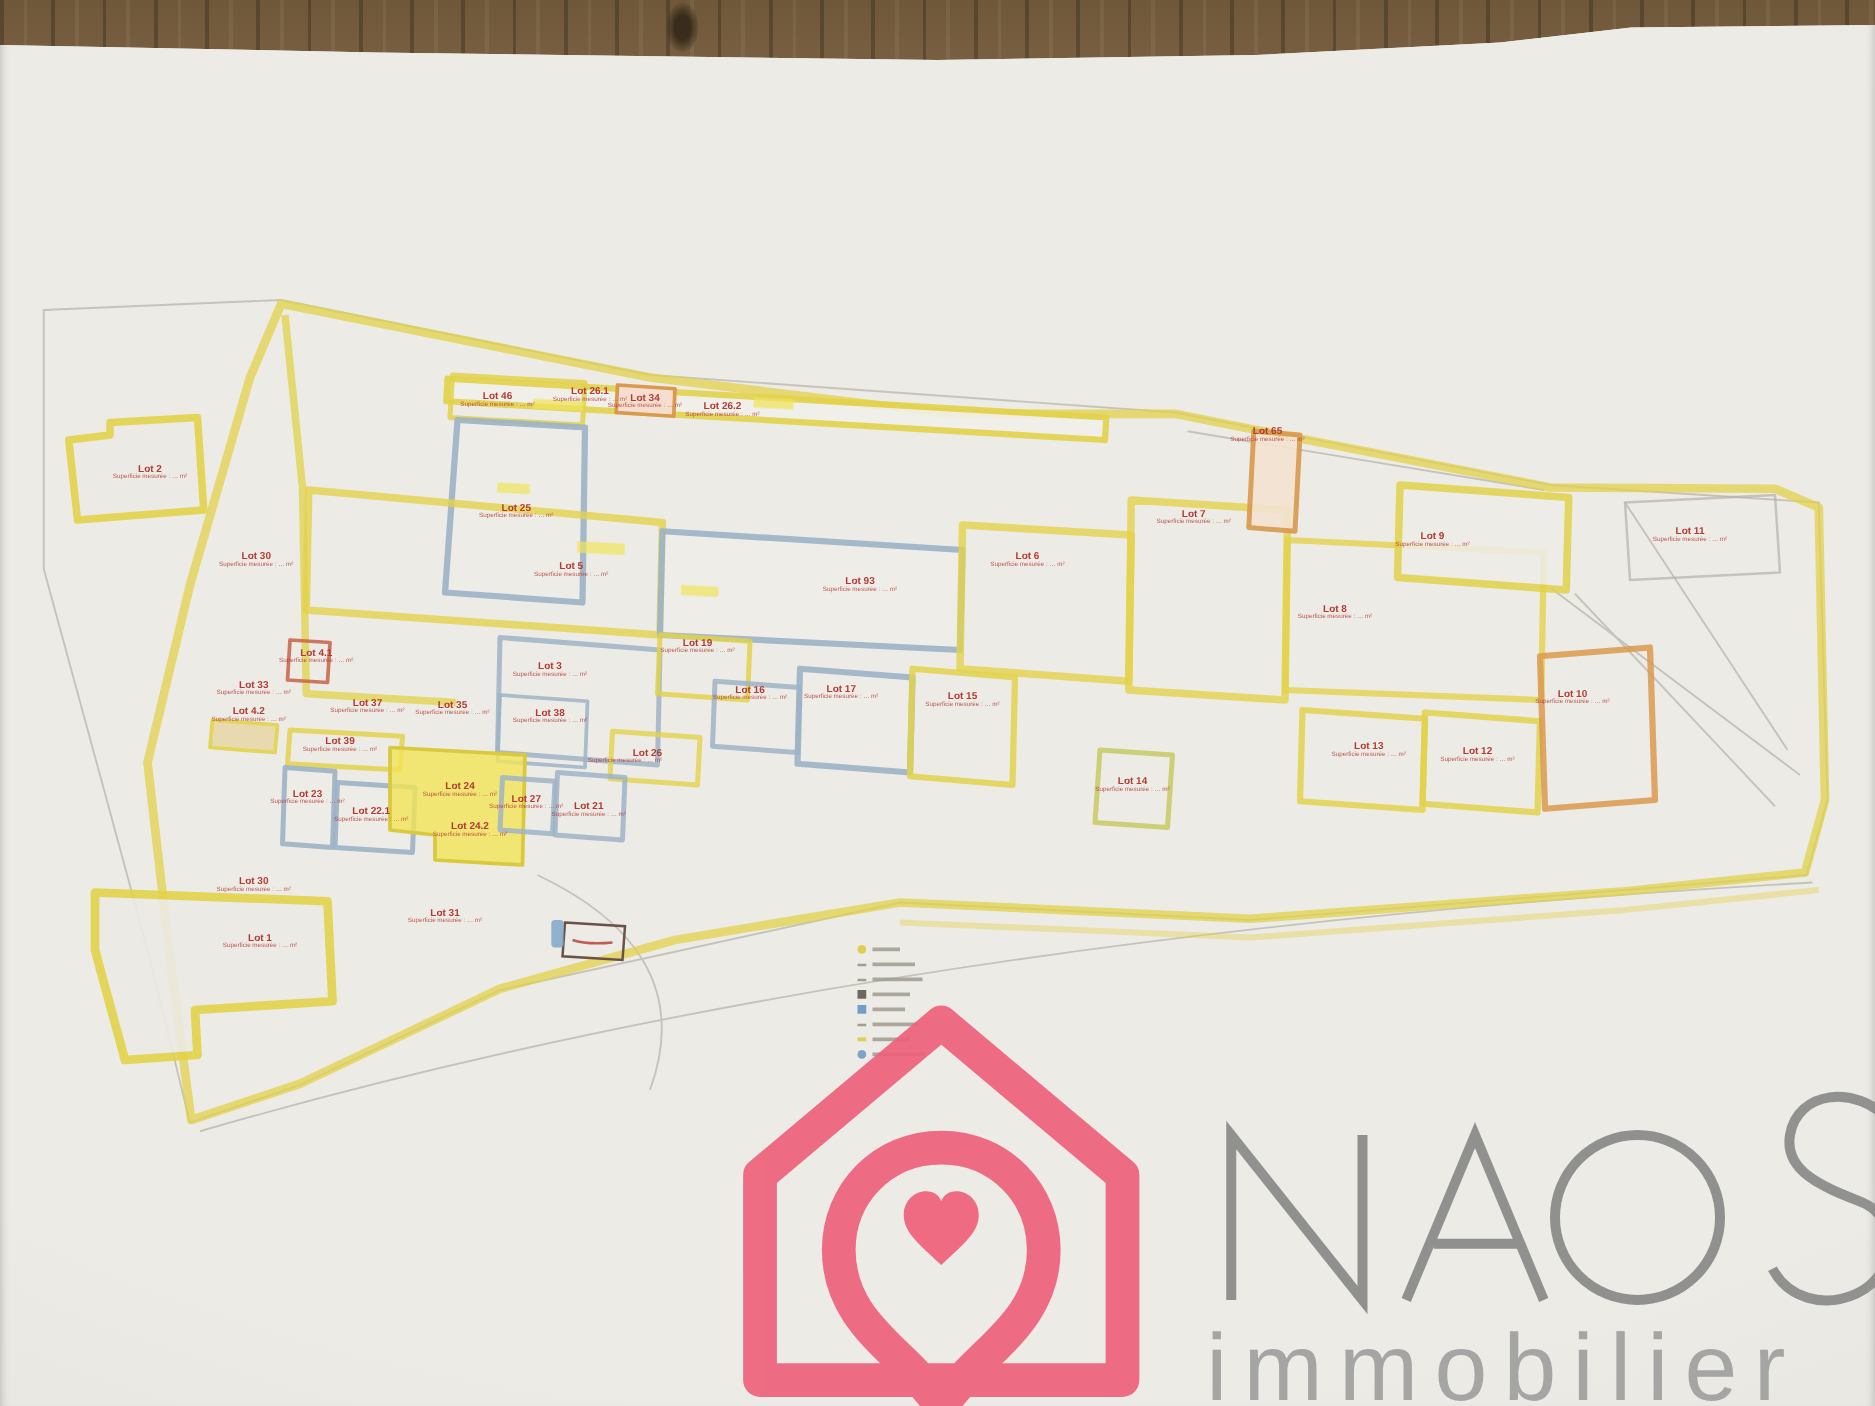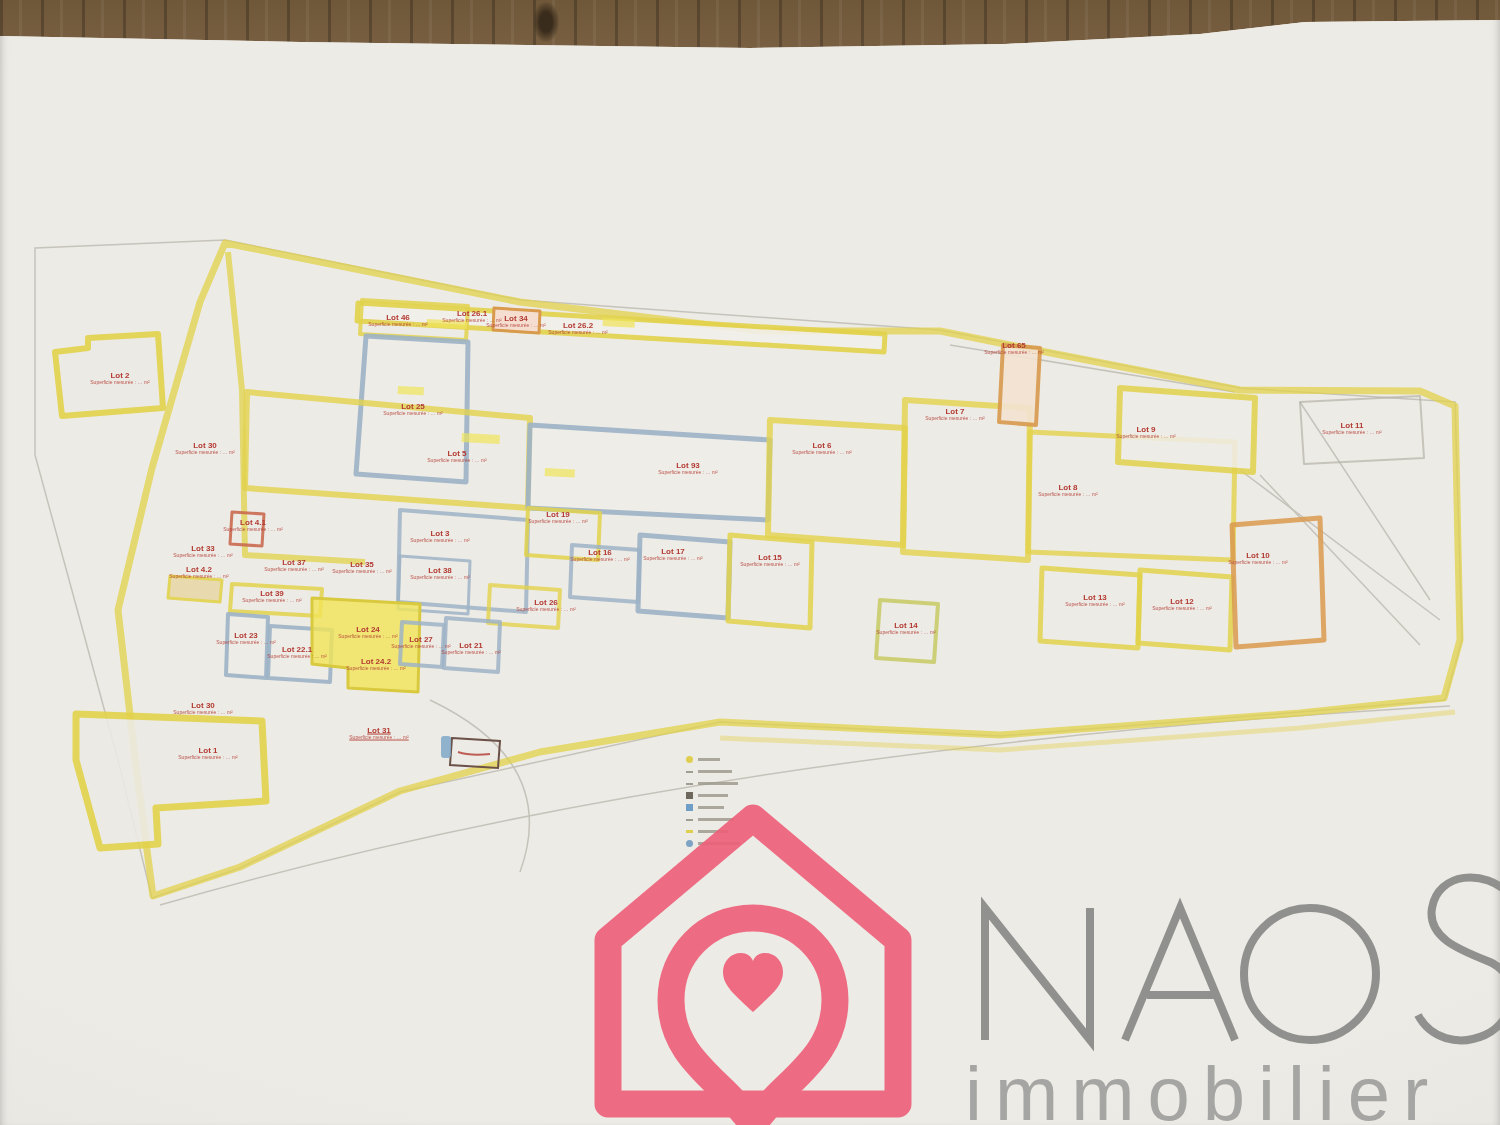--- a/index.html
+++ b/index.html
@@ -220,21 +220,21 @@
         <span class="s">Superficie mesurée : … m²</span>
       </div>
       <div class="lot" style="left: 673px; top: 554px;">
         <span class="t">Lot 17</span>
         <span class="s">Superficie mesurée : … m²</span>
       </div>
       <div class="lot" style="left: 770px; top: 560px;">
         <span class="t">Lot 15</span>
         <span class="s">Superficie mesurée : … m²</span>
       </div>
-      <div class="lot" style="left: 546px; top: 605px;">
+      <div class="lot" style="left: 500px; top: 605px; text-align: right;">
         <span class="t">Lot 26</span>
         <span class="s">Superficie mesurée : … m²</span>
       </div>
       <div class="lot" style="left: 272px; top: 596px;">
         <span class="t">Lot 39</span>
         <span class="s">Superficie mesurée : … m²</span>
       </div>
       <div class="lot" style="left: 246px; top: 638px;">
         <span class="t">Lot 23</span>
         <span class="s">Superficie mesurée : … m²</span>
@@ -276,21 +276,21 @@
         <span class="s">Superficie mesurée : … m²</span>
       </div>
       <div class="lot" style="left: 203px; top: 708px;">
         <span class="t">Lot 30</span>
         <span class="s">Superficie mesurée : … m²</span>
       </div>
       <div class="lot" style="left: 208px; top: 753px;">
         <span class="t">Lot 1</span>
         <span class="s">Superficie mesurée : … m²</span>
       </div>
-      <div class="lot" style="left: 379px; top: 733px; text-decoration: underline;">
+      <div class="lot" style="left: 356px; top: 733px;">
         <span class="t">Lot 31</span>
         <span class="s">Superficie mesurée : … m²</span>
       </div>
     </div>
 
   <div class="legend" id="legend">
       <div class="row">
         <span class="lm yellow-circle-marker"></span>
         <span class="txt" style="width: 22px;"></span>
       </div>

